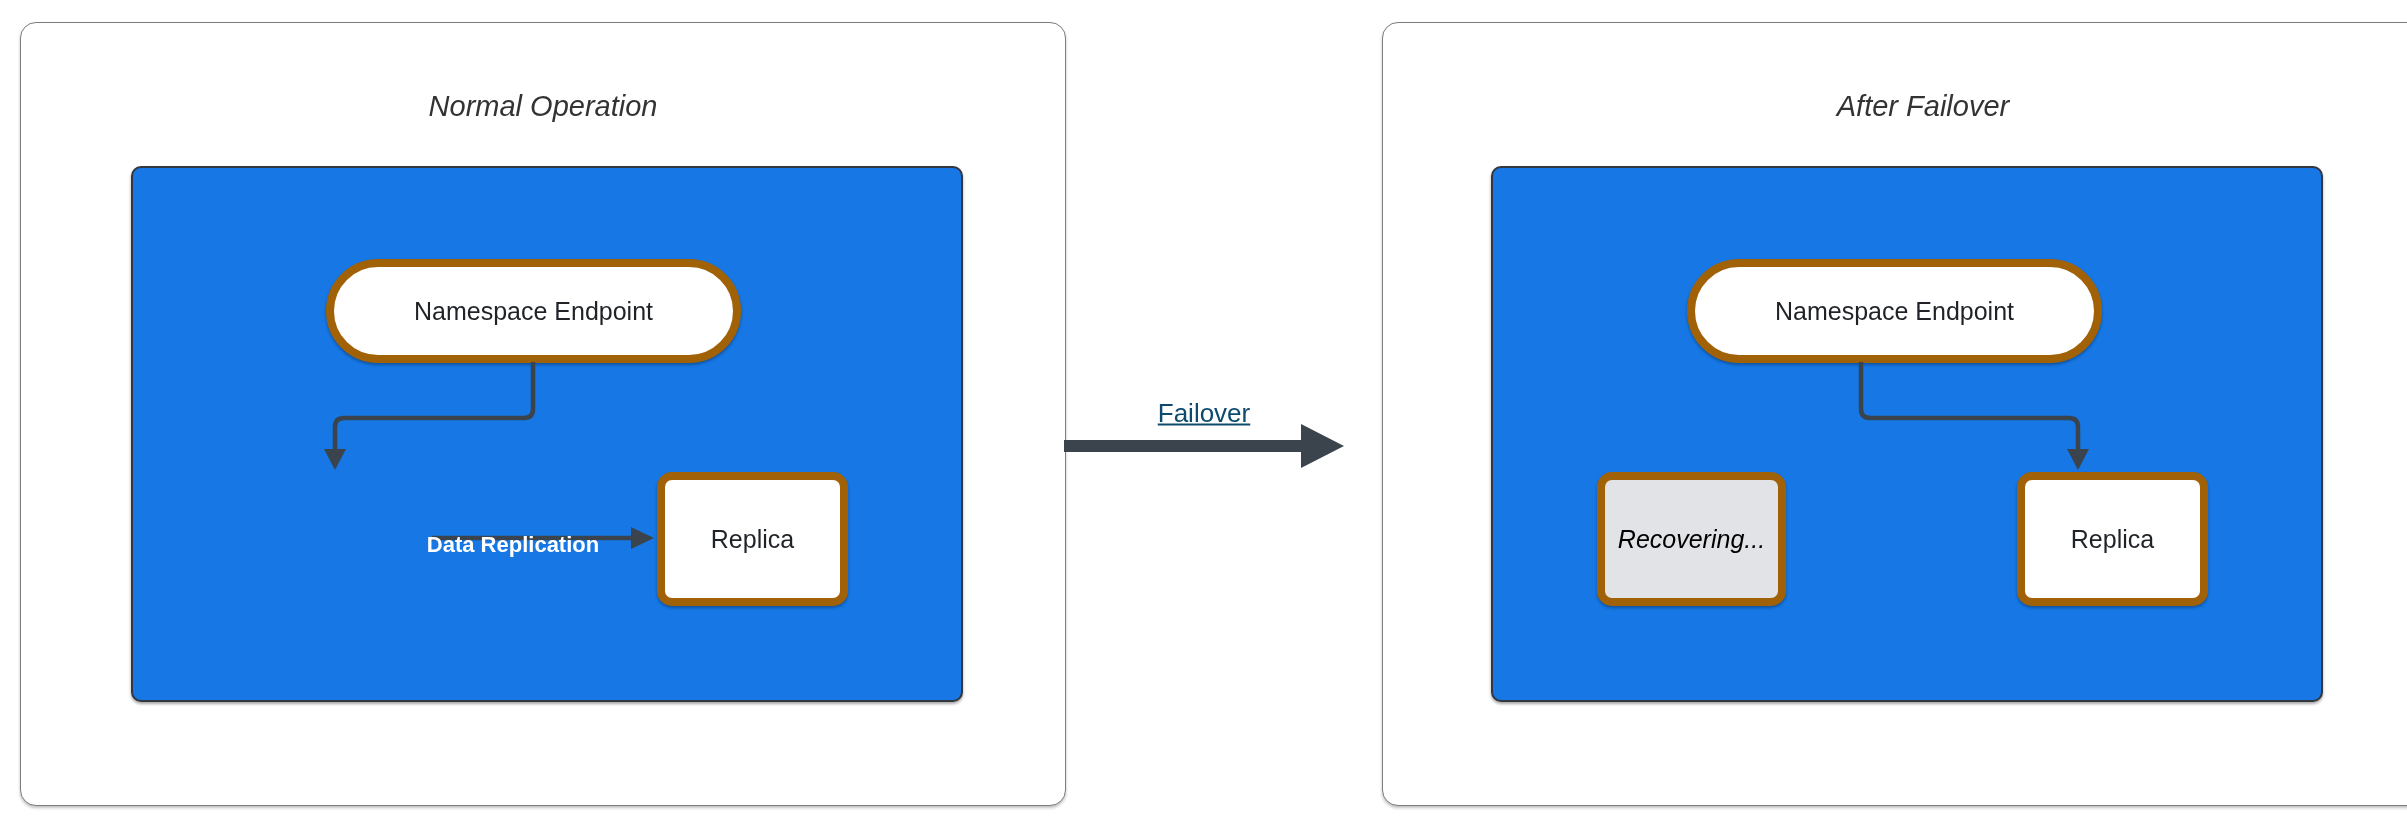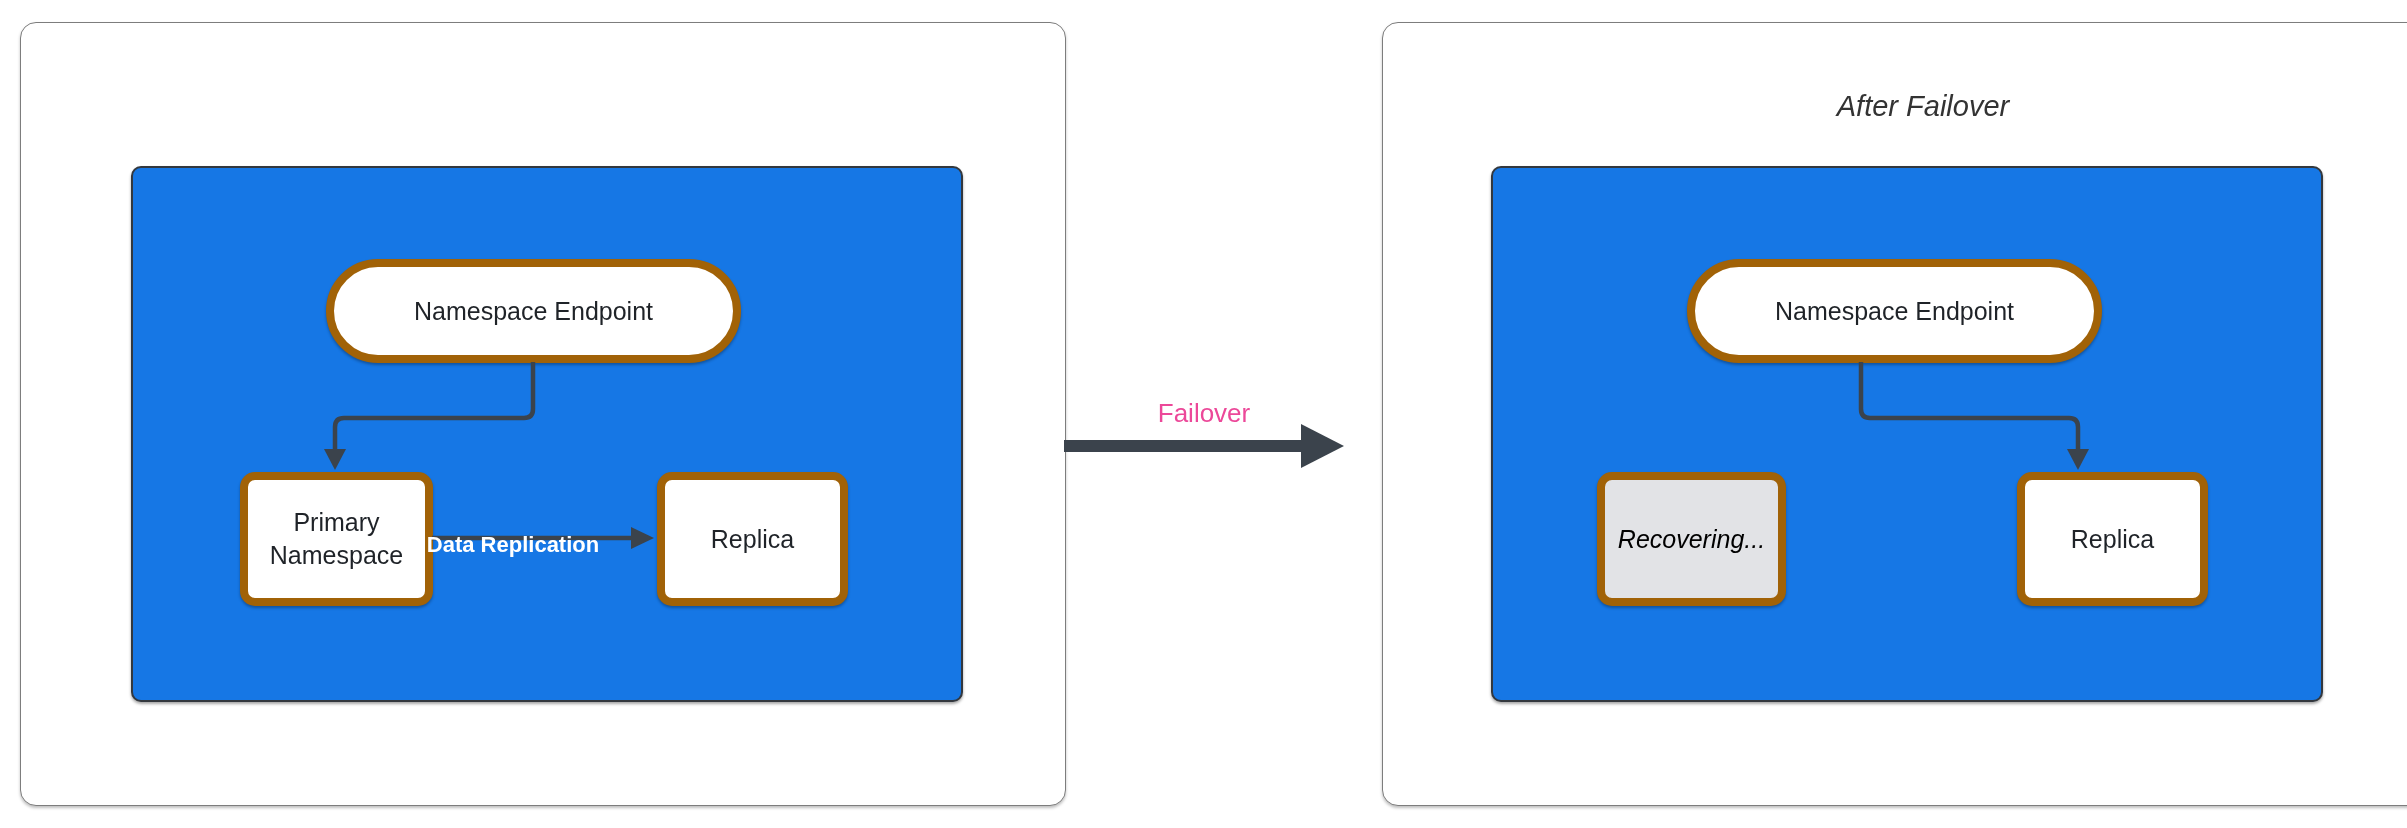--- a/index.html
+++ b/index.html
@@ -114,33 +114,34 @@
     left: 513px;
     top: 537px;
     color: #ffffff;
     font-weight: 700;
     font-size: 22px;
     margin-top: 8px;
   }
   .edge-label-failover {
     left: 1204px;
     top: 413px;
-    color: #ec4899;
+    color: #0c4a6e;
     font-size: 26px;
+    text-decoration: underline;
   }
 </style>
 </head>
 <body>
 
 <div class="canvas">
 
   <section class="panel panel-left">
+    <div class="panel-title">Normal Operation</div>
     <div class="subgraph subgraph-left"></div>
     <div class="node stadium" style="left:305px;">Namespace Endpoint</div>
-    <div class="node rect" style="left:219px; width:193px;">Primary Namespace</div>
     <div class="node rect" style="left:636px; width:191px;">Replica</div>
   </section>
 
   <section class="panel panel-right">
     <div class="panel-title">After Failover</div>
     <div class="subgraph subgraph-right"></div>
     <div class="node stadium" style="left:304px;">Namespace Endpoint</div>
     <div class="node rect node-recovering" style="left:214px; width:189px;">Recovering...</div>
     <div class="node rect" style="left:634px; width:191px;">Replica</div>
   </section>

